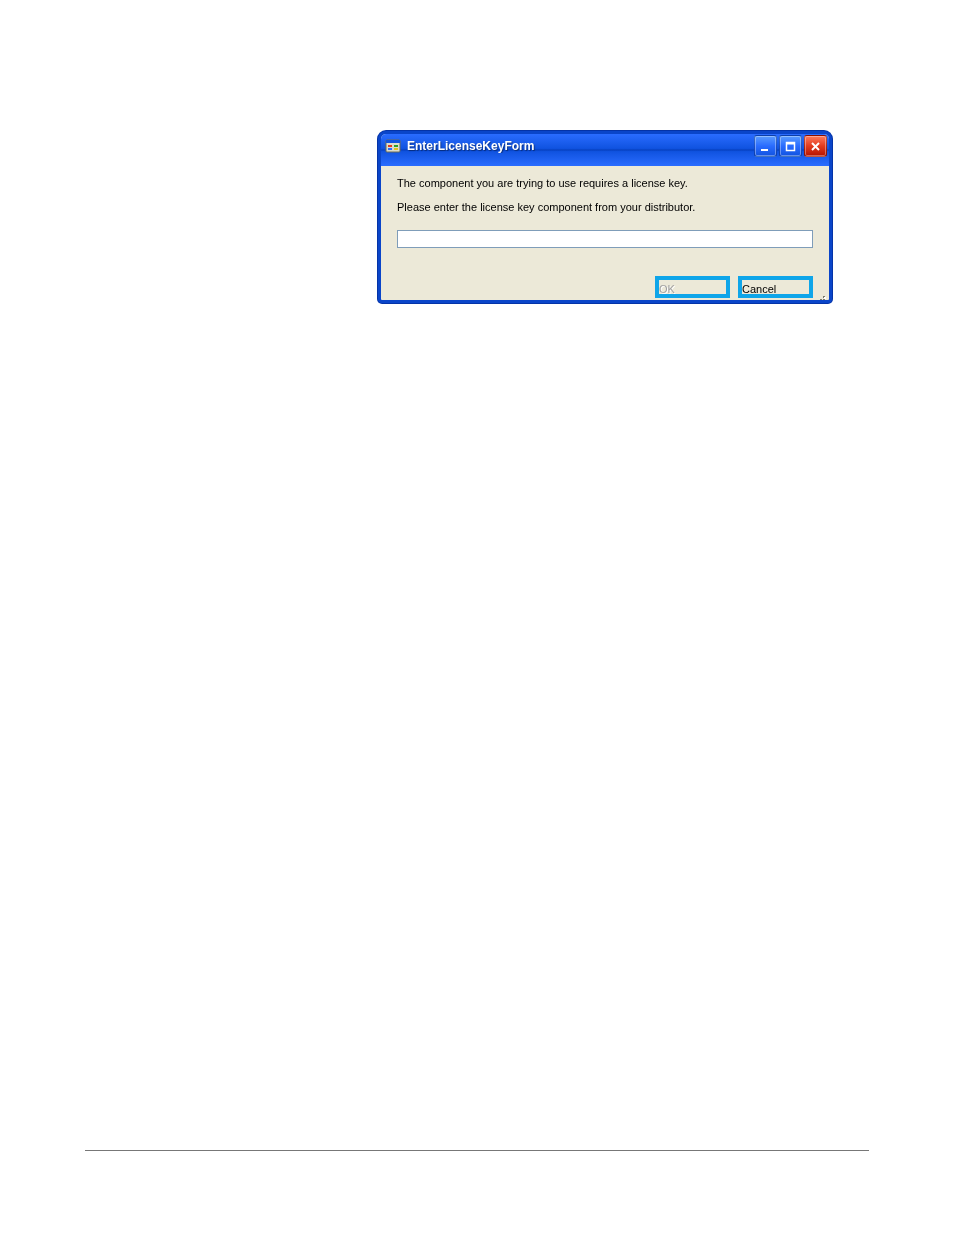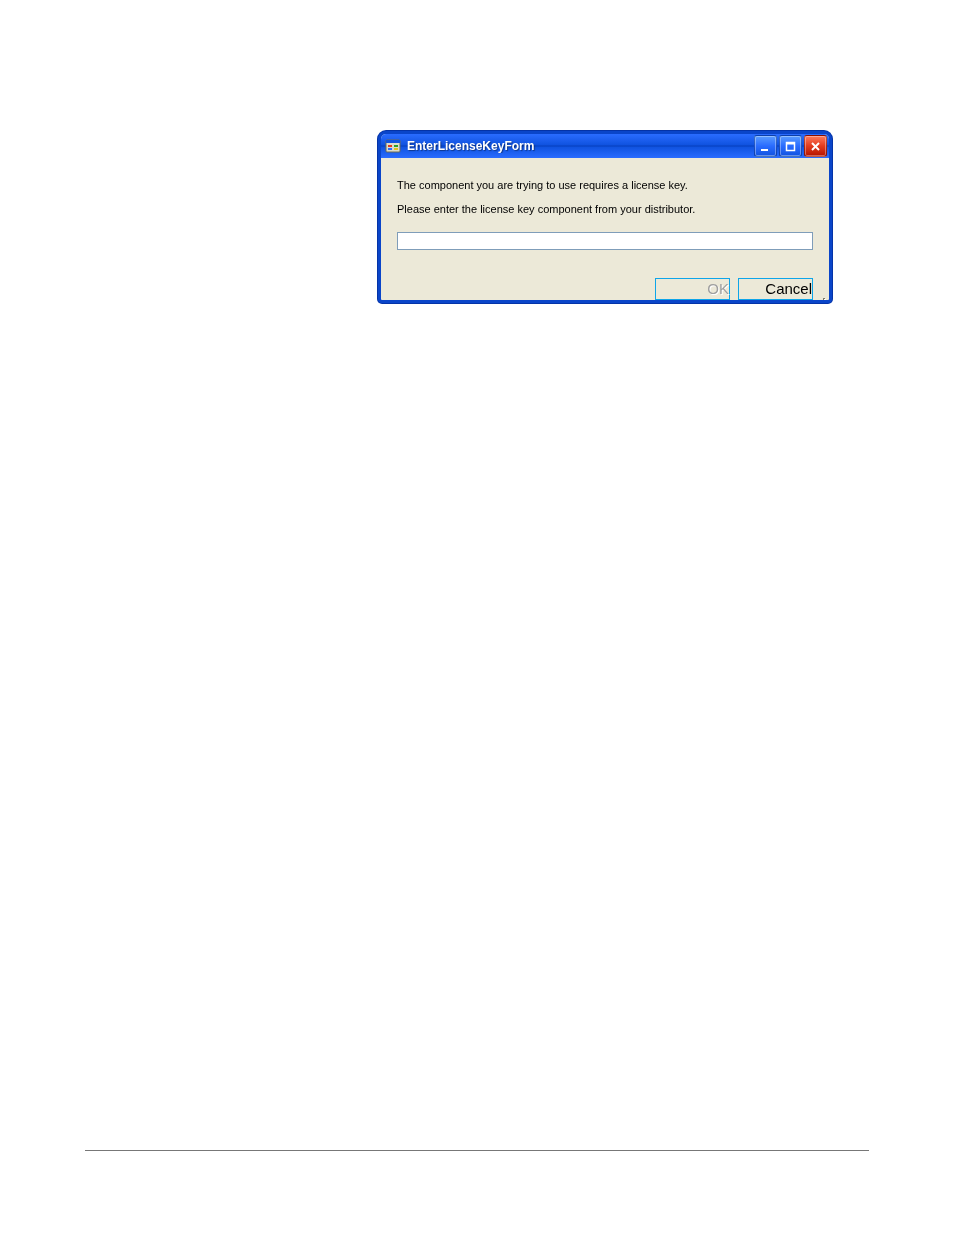--- a/index.html
+++ b/index.html
@@ -33,21 +33,21 @@
     box-shadow: 0 0 0 1px #0433a7;
     overflow: hidden;
   }
 
   
   .titlebar {
     height: 24px;
     background: linear-gradient(to bottom, #2a6cff 0%, #1053e0 45%, #0741c1 50%, #1053e0 55%, #2a6cff 100%);
     display: flex;
     align-items: center;
-    padding: 0 2px 0 4px;
+    padding: 0 2px 8px 4px;
     gap: 6px;
     color: #ffffff;
     font-weight: bold;
     font-size: 12px;
   }
 
   .titlebar .sys-icon {
     width: 16px;
     height: 16px;
     flex: 0 0 auto;
@@ -89,21 +89,20 @@
     width: 11px;
     height: 11px;
   }
 
   
   .client {
     padding: 10px 16px 8px 16px;
     position: relative;
     height: calc(100% - 24px);
     box-sizing: border-box;
-    margin-top: 10px;
   }
 
   .msg {
     font-size: 11px;
     line-height: 14px;
     color: #000000;
     margin: 0;
   }
 
   .msg + .msg {
@@ -128,24 +127,24 @@
     right: 16px;
     bottom: 10px;
     display: flex;
     gap: 8px;
   }
 
   .btn {
     width: 75px;
     height: 22px;
     background: #ece9d8;
-    border: 1px solid #0ea5e9;
+    border: 4px solid #0ea5e9;
     font-family: inherit;
-    font-size: 15px;
-    text-align: right;
+    font-size: 11px;
+    text-align: left;
     line-height: 18px;
     padding: 0;
     cursor: default;
   }
 
   .btn:disabled {
     color: #a0a0a0;
     text-shadow: 1px 1px 0 #ffffff;
   }
 

